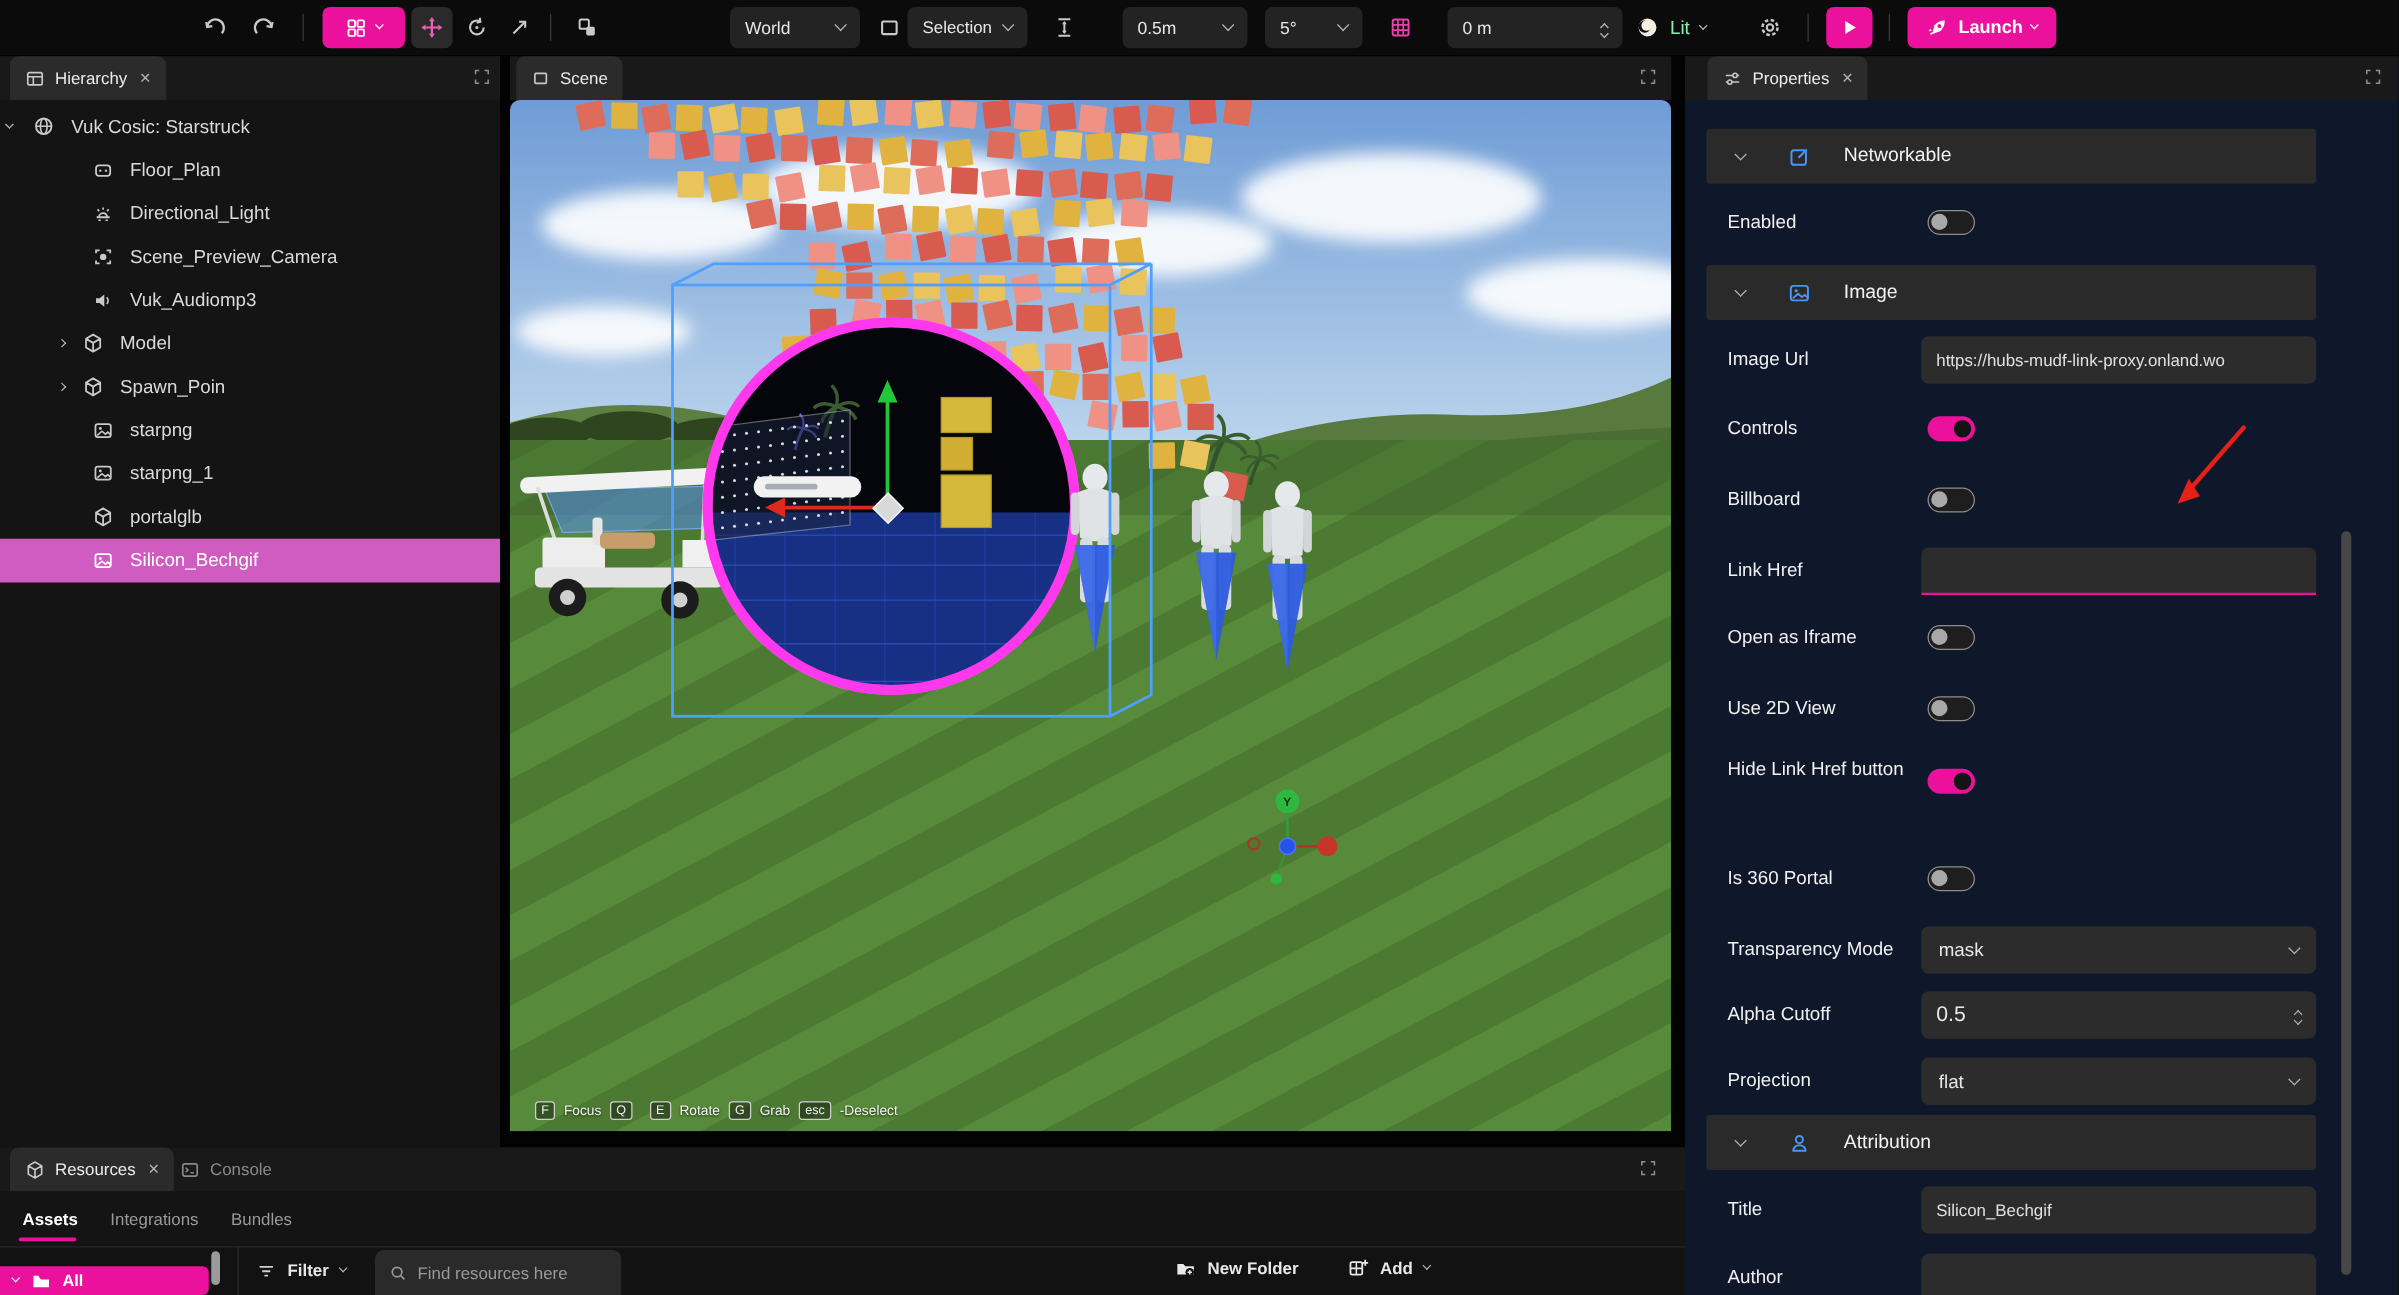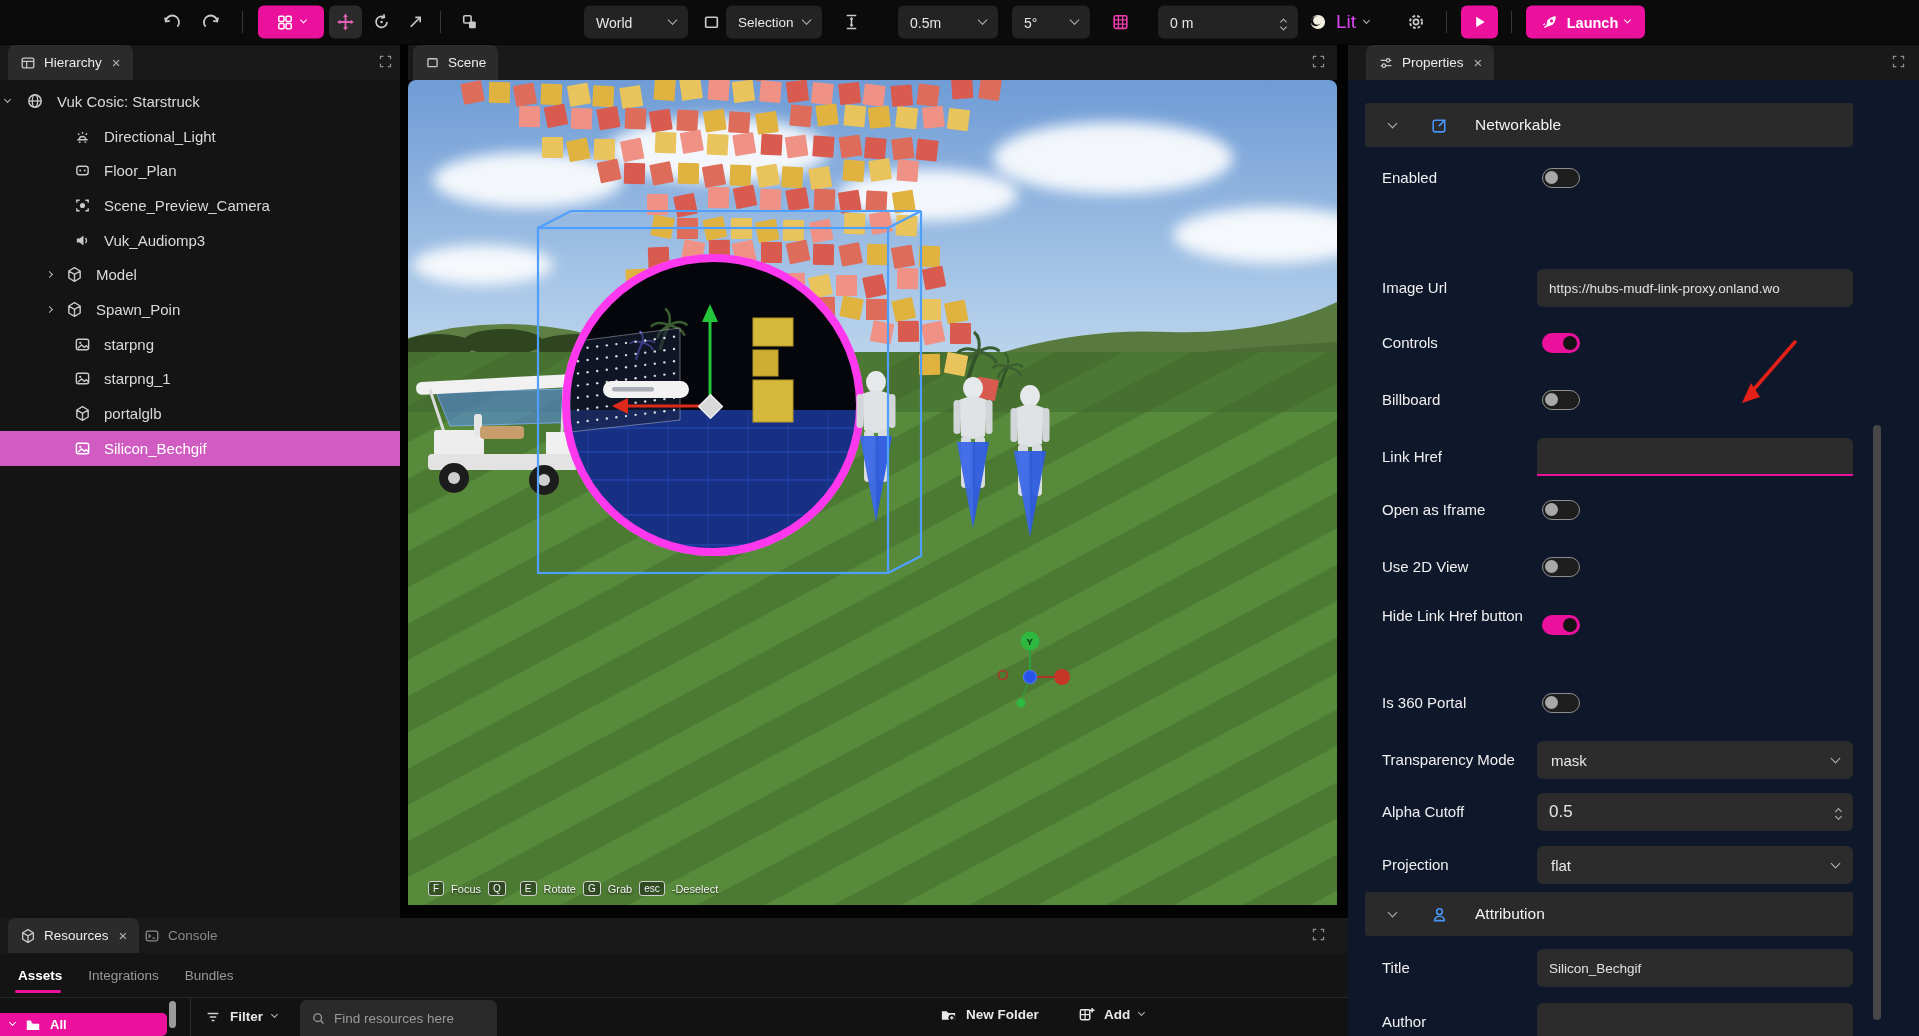--- a/index.html
+++ b/index.html
@@ -301,21 +301,21 @@
       <span>0 m</span>
       <span class="stepcol">
         <span class="chev sm up"></span>
         <span class="chev sm"></span>
       </span>
     </div>
   <div class="abs" style="left:1308px;top:50%;transform:translateY(-50%);display:flex;align-items:center;gap:8px;cursor:pointer">
       <svg width="20" height="20">
         <use href="#s-moon"></use>
       </svg>
-      <span style="color:#d946ef;font-size:19px">Lit</span>
+      <span style="color:#86efac;font-size:15px">Lit</span>
       <span class="chev sm"></span>
     </div>
   <button class="tbtn" style="left:1402px">
       <svg class="ic" width="20" height="20">
         <use href="#s-gear"></use>
       </svg>
     </button>
   <div class="vdiv" style="left:1446px"></div>
   <button class="pinkbtn" style="left:1461px;width:37px">
       <svg width="17" height="17">
@@ -352,29 +352,29 @@
         <span class="caret">
           <span class="chev sm"></span>
         </span>
         <svg class="ic" width="18" height="18">
           <use href="#s-globe"></use>
         </svg>
         <span class="lbl">Vuk Cosic: Starstruck</span>
       </div>
     <div class="trow child">
         <svg class="ic" width="17" height="17">
-          <use href="#s-light"></use>
-        </svg>
-        <span class="lbl">Directional_Light</span>
+          <use href="#s-floor"></use>
+        </svg>
+        <span class="lbl">Floor_Plan</span>
       </div>
     <div class="trow child">
         <svg class="ic" width="17" height="17">
-          <use href="#s-floor"></use>
-        </svg>
-        <span class="lbl">Floor_Plan</span>
+          <use href="#s-light"></use>
+        </svg>
+        <span class="lbl">Directional_Light</span>
       </div>
     <div class="trow child">
         <svg class="ic" width="17" height="17">
           <use href="#s-camera"></use>
         </svg>
         <span class="lbl">Scene_Preview_Camera</span>
       </div>
     <div class="trow child">
         <svg class="ic" width="17" height="17">
           <use href="#s-audio"></use>
@@ -952,20 +952,27 @@
       <span class="ptitle">Networkable</span>
     </div>
 
   <div class="prow" style="top:114px">
     <span class="plabel">Enabled</span>
     <div class="toggle off">
         <i></i>
       </div>
   </div>
 
+  <div class="phead" style="top:167px">
+      <span class="chev"></span>
+      <svg width="19" height="19" style="color:#4695f7">
+        <use href="#s-image"></use>
+      </svg>
+      <span class="ptitle">Image</span>
+    </div>
 
   <div class="prow" style="top:224px">
     <span class="plabel">Image Url</span>
     <input class="pinput" value="https://hubs-mudf-link-proxy.onland.wo" style="">
   </div>
   <div class="prow" style="top:279px">
     <span class="plabel">Controls</span>
     <div class="toggle on">
         <i></i>
       </div>

